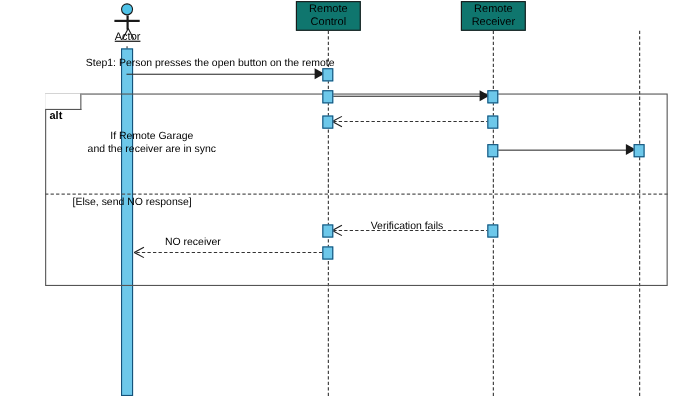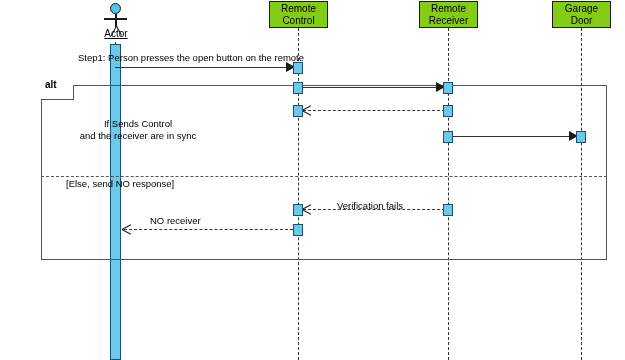--- a/index.html
+++ b/index.html
@@ -13,21 +13,21 @@
   #canvas {
     position: relative;
     width: 625px;
     height: 360px;
     background: #ffffff;
     overflow: hidden;
   }
   .lifeline-box {
     position: absolute;
     box-sizing: border-box;
-    background: #84cc16;
+    background: #0f766e;
     border: 1.5px solid #1a1a1a;
     display: flex;
     flex-direction: column;
     align-items: center;
     justify-content: center;
     font-size: 10px;
     line-height: 12px;
     color: #000000;
     text-align: center;
   }
@@ -165,32 +165,28 @@
     <span>Control</span>
   </div>
   <div class="lifeline-line" style="left:298px; top:28px; height:332px;"></div>
 
   <div class="lifeline-box" style="left:419px; top:1px; width:59px; height:27px;">
     <span>Remote</span>
     <span>Receiver</span>
   </div>
   <div class="lifeline-line" style="left:448px; top:28px; height:332px;"></div>
 
-  <div class="lifeline-box" style="left:552px; top:1px; width:59px; height:27px;">
-    <span>Garage</span>
-    <span>Door</span>
-  </div>
   <div class="lifeline-line" style="left:581px; top:28px; height:332px;"></div>
 
   <div class="frame" style="left:41px; top:85px; width:566px; height:175px;"></div>
   <div class="frame-tab" style="left:41px; top:85px; width:33px; height:15px;"></div>
-  <div class="frame-tab-label" style="left:45px; top:79px;">alt</div>
+  <div class="frame-tab-label" style="left:45px; top:100px;">alt</div>
   <div class="frame-divider" style="left:41px; top:176px; width:566px;"></div>
 
-  <div class="guard-label" style="left:48px; top:118px; width:180px;">If Sends Control</div>
+  <div class="guard-label" style="left:48px; top:118px; width:180px;">If Remote Garage</div>
   <div class="guard-label" style="left:48px; top:130px; width:180px;">and the receiver are in sync</div>
 
   <div class="guard-label left" style="left:66px; top:178px;">[Else, send NO response]</div>
 
   <div class="msg-label" style="left:78px; top:52px;">Step1: Person presses the open button on the remote</div>
   <div class="msg-line" style="left:115px; top:67px; width:172px;"></div>
   <div class="arrow-solid-right" style="left:286px; top:62px;"></div>
   <div class="activation" style="left:293px; top:62px; width:10px; height:12px;"></div>
 
   <div class="msg-line" style="left:298px; top:87px; width:139px;"></div>

